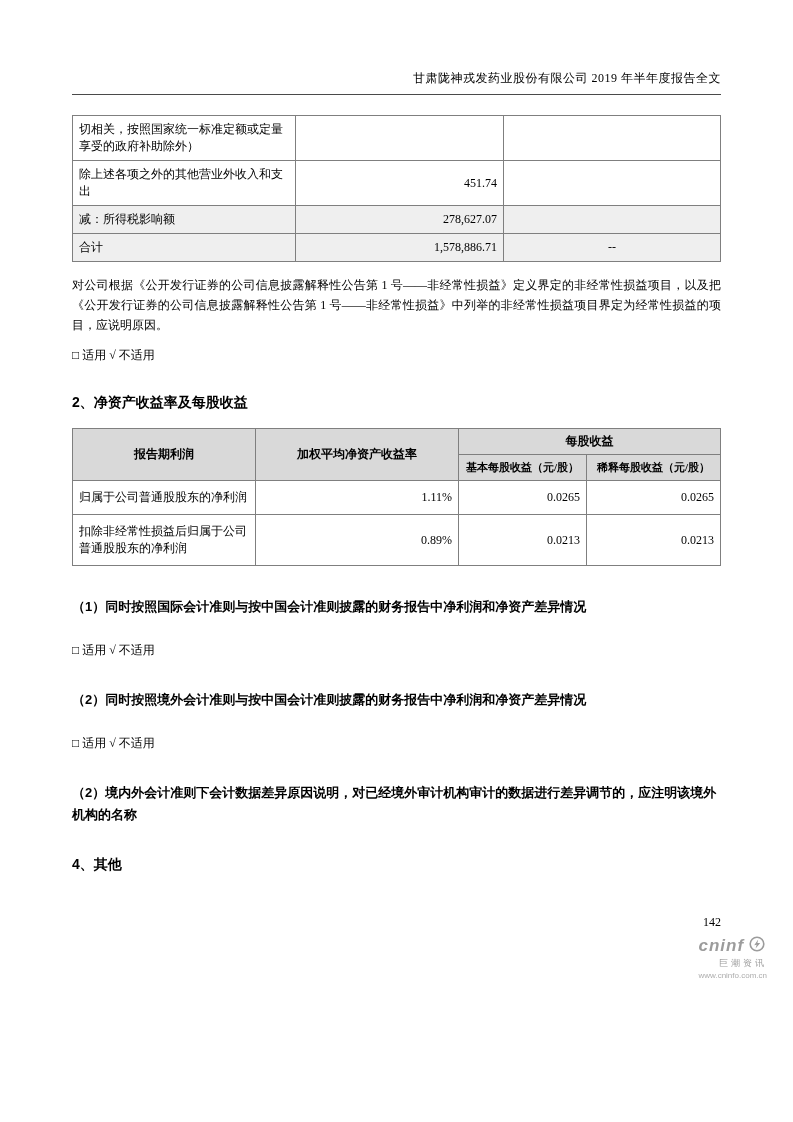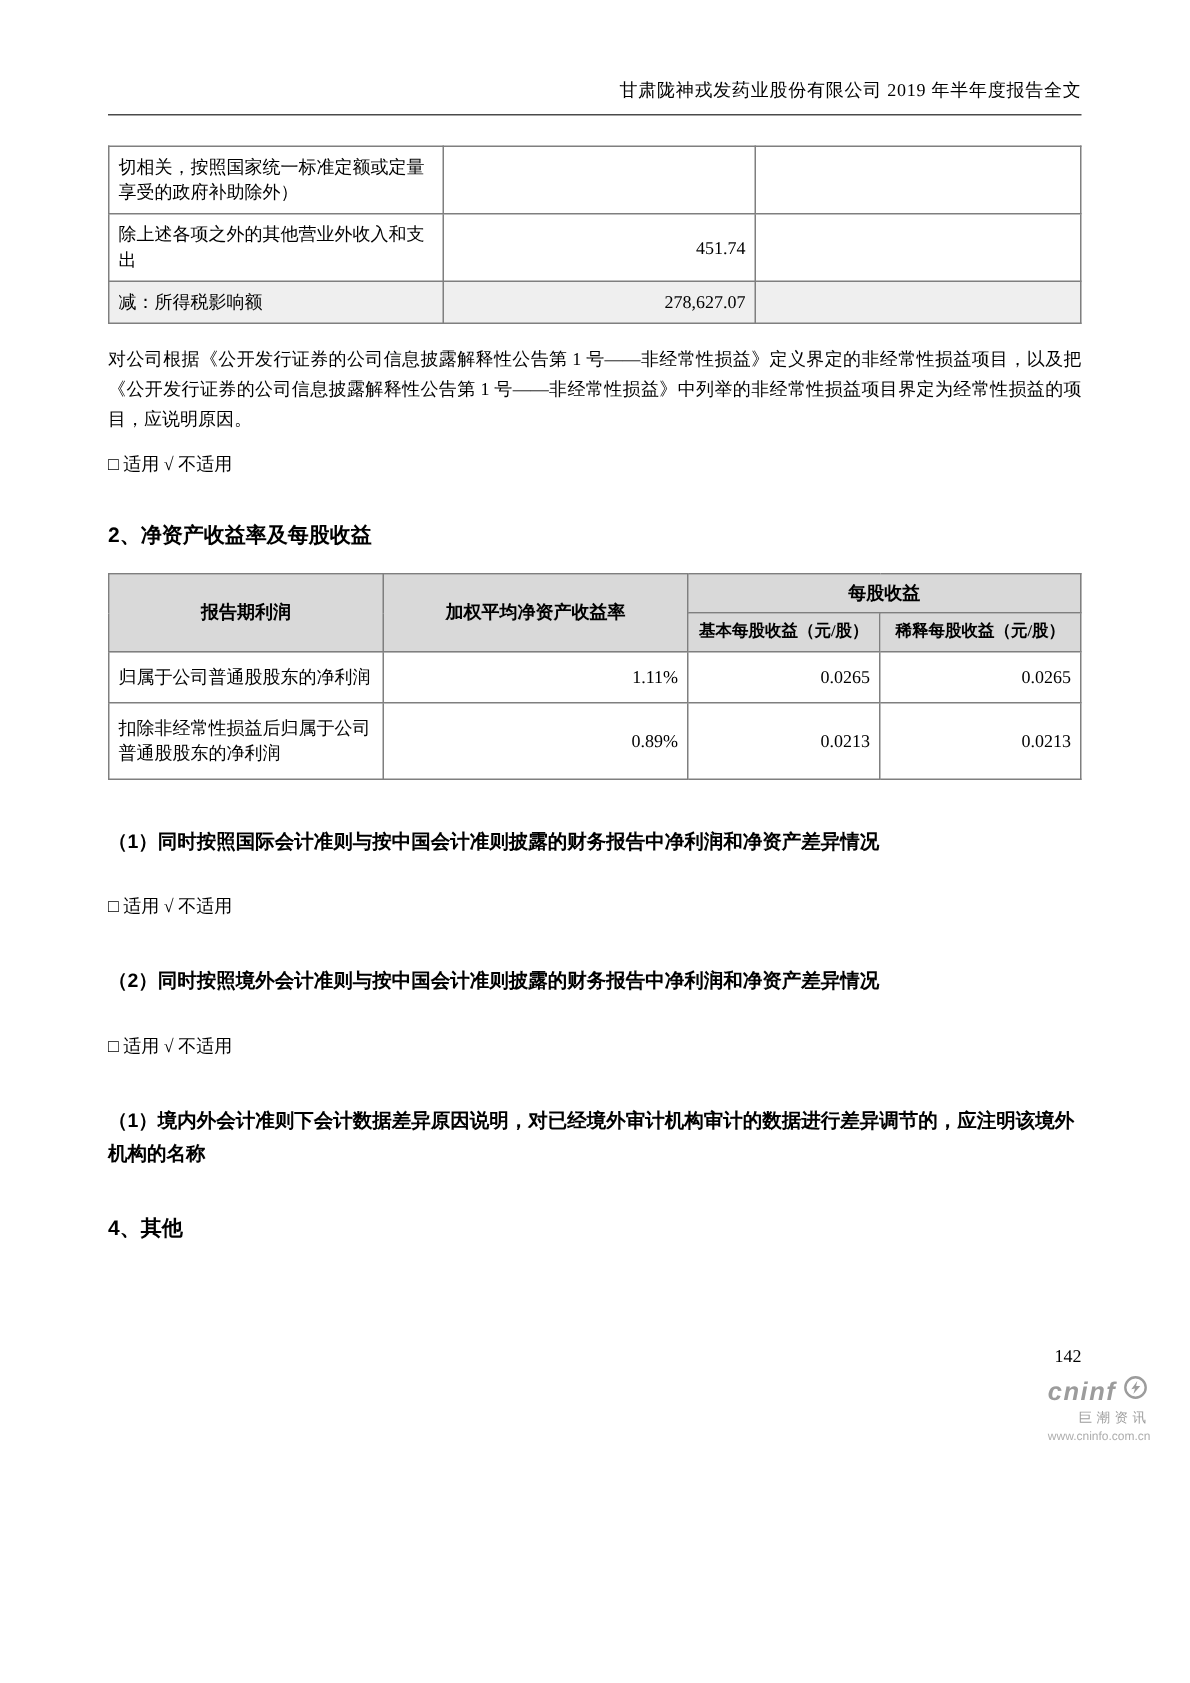--- a/index.html
+++ b/index.html
@@ -1,17 +1,17 @@
 <!DOCTYPE html>
 <html><head>
 <meta charset="utf-8">
 <style>
   html,body{margin:0;padding:0;}
   body{background:#ffffff;}
-  .page{position:relative;width:793px;height:976px;margin:0 auto;background:#fff;
+  .page{position:relative;width:793px;height:976px;margin:18px auto;background:#fff;
         font-family:"Liberation Serif","DejaVu Serif",serif;color:#000;overflow:hidden;}
   .content{padding:52px 72px 0 72px;}
   .doc-header{text-align:right;font-size:12px;letter-spacing:.5px;padding-bottom:7px;border-bottom:1px solid #4a4a4a;}
   table{border-collapse:collapse;width:100%;table-layout:fixed;}
   td{border:1px solid #7f7f7f;font-size:12px;line-height:17px;padding:5px 6px;vertical-align:middle;word-break:break-all;}
   .tbl1{margin-top:20px;border-radius:31px;}
   .tbl1 .num{text-align:right;}
   .tbl1 .note{text-align:center;}
   .shaded{background:#efefef;}
   .para{font-size:12px;line-height:20px;text-align:justify;margin-top:13px;word-break:break-all;}
@@ -54,20 +54,25 @@
         <tr>
           <td>除上述各项之外的其他营业外收入和支出</td>
           <td class="num">451.74</td>
           <td class="note"></td>
         </tr>
         <tr class="shaded">
           <td>减：所得税影响额</td>
           <td class="num">278,627.07</td>
           <td class="note"></td>
         </tr>
+        <tr class="shaded">
+          <td>合计</td>
+          <td class="num">1,578,886.71</td>
+          <td class="note">--</td>
+        </tr>
       </tbody>
     </table>
 
     <p class="para">对公司根据《公开发行证券的公司信息披露解释性公告第 1 号——非经常性损益》定义界定的非经常性损益项目，以及把《公开发行证券的公司信息披露解释性公告第 1 号——非经常性损益》中列举的非经常性损益项目界定为经常性损益的项目，应说明原因。</p>
 
     <div class="applicable">□ 适用 √ 不适用</div>
 
     <div class="h2">2、净资产收益率及每股收益</div>
 
     <table class="tbl2">
@@ -102,21 +107,21 @@
       </tbody>
     </table>
 
 
     <div class="h3">（1）同时按照国际会计准则与按中国会计准则披露的财务报告中净利润和净资产差异情况</div>
     <div class="applicable spaced">□ 适用 √ 不适用</div>
 
     <div class="h3">（2）同时按照境外会计准则与按中国会计准则披露的财务报告中净利润和净资产差异情况</div>
     <div class="applicable spaced">□ 适用 √ 不适用</div>
 
-    <div class="h3">（1）境内外会计准则下会计数据差异原因说明，对已经境外审计机构审计的数据进行差异调节的，应注明该境外机构的名称</div>
+    <div class="h3">（2）境内外会计准则下会计数据差异原因说明，对已经境外审计机构审计的数据进行差异调节的，应注明该境外机构的名称</div>
 
     <div class="h2">4、其他</div>
 
   </div>
 
   <div class="page-number">142</div>
 
   <div class="logo">
     <div class="logo-row">
       <span class="logo-brand">cninf</span>

